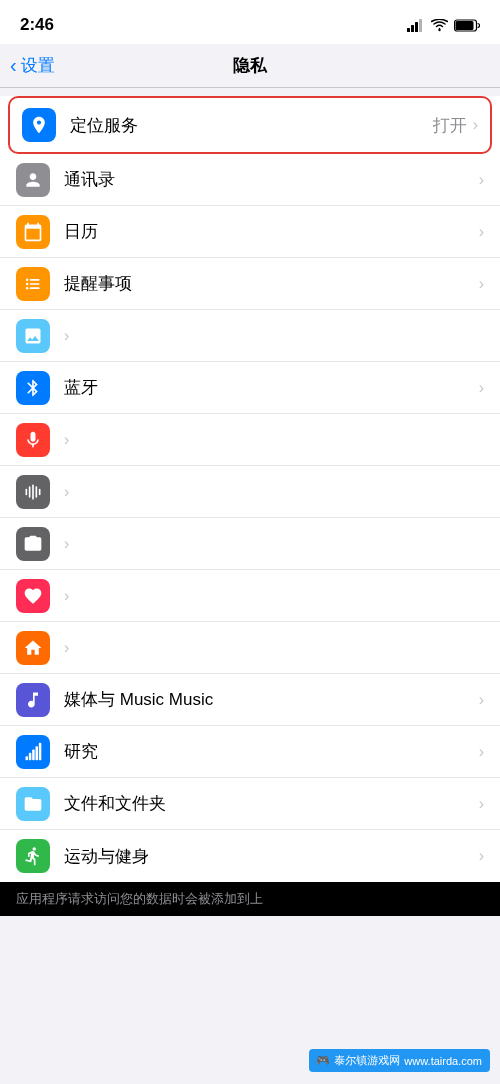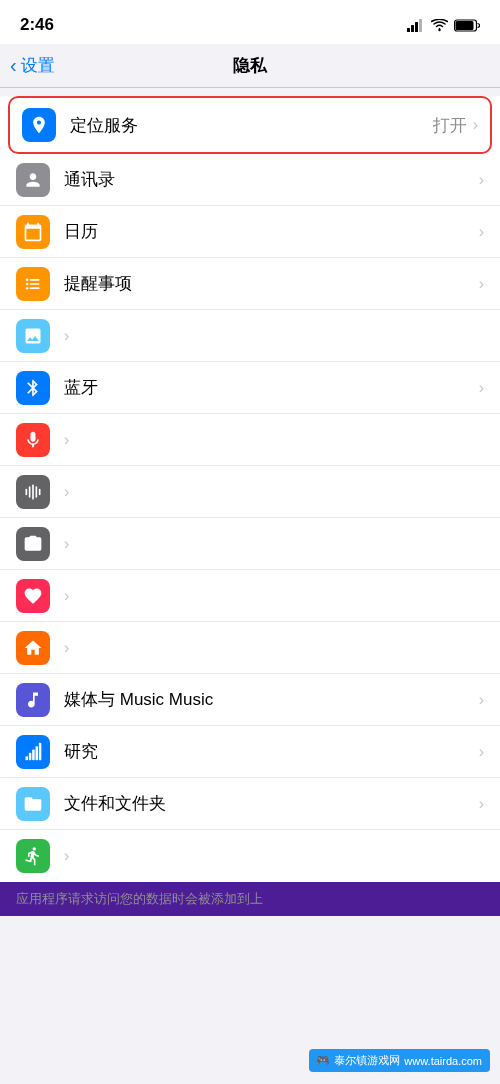--- a/index.html
+++ b/index.html
@@ -131,21 +131,21 @@
     .icon-teal { background: #5ac8fa; }
     .icon-pink { background: #ff2d55; }
     .icon-orange { background: #ff6b00; }
     .icon-blue-light { background: #5ac8fa; }
     .icon-indigo { background: #5856d6; }
     .icon-blue2 { background: #007aff; }
     .icon-green2 { background: #30b94a; }
 
     
     .bottom-note {
-      background: #4c1d95;
+      background: #000000;
       padding: 8px 16px;
       font-size: 13px;
       color: #8e8e93;
     }
 
     
     .watermark {
       position: fixed;
       bottom: 12px;
       right: 10px;
@@ -338,20 +338,21 @@
       </div>
       <span class="item-label">文件和文件夹</span>
       <span class="item-chevron">›</span>
     </div>
     <div class="settings-item">
       <div class="item-icon icon-green2">
         <svg viewBox="0 0 24 24" class="icon-svg">
           <path d="M13.49 5.48c1.1 0 2-.9 2-2s-.9-2-2-2-2 .9-2 2 .9 2 2 2zm-3.6 13.9l1-4.4 2.1 2v6h2v-7.5l-2.1-2 .6-3c1.3 1.5 3.3 2.5 5.5 2.5v-2c-1.9 0-3.5-1-4.3-2.4l-1-1.6c-.4-.6-1-1-1.7-1-.3 0-.5.1-.8.1l-5.2 2.2v4.7h2v-3.4l1.8-.7-1.6 8.1-4.9-1-.4 2 7 1.4z"></path>
         </svg>
       </div>
+      <span class="item-label">运动与健身</span>
       <span class="item-chevron">›</span>
     </div>
   </div>
 
 <div class="bottom-note">
   <span>应用程序请求访问您的数据时会被添加到上</span>
 </div>
 
 <div class="watermark">
   <span>🎮</span>

